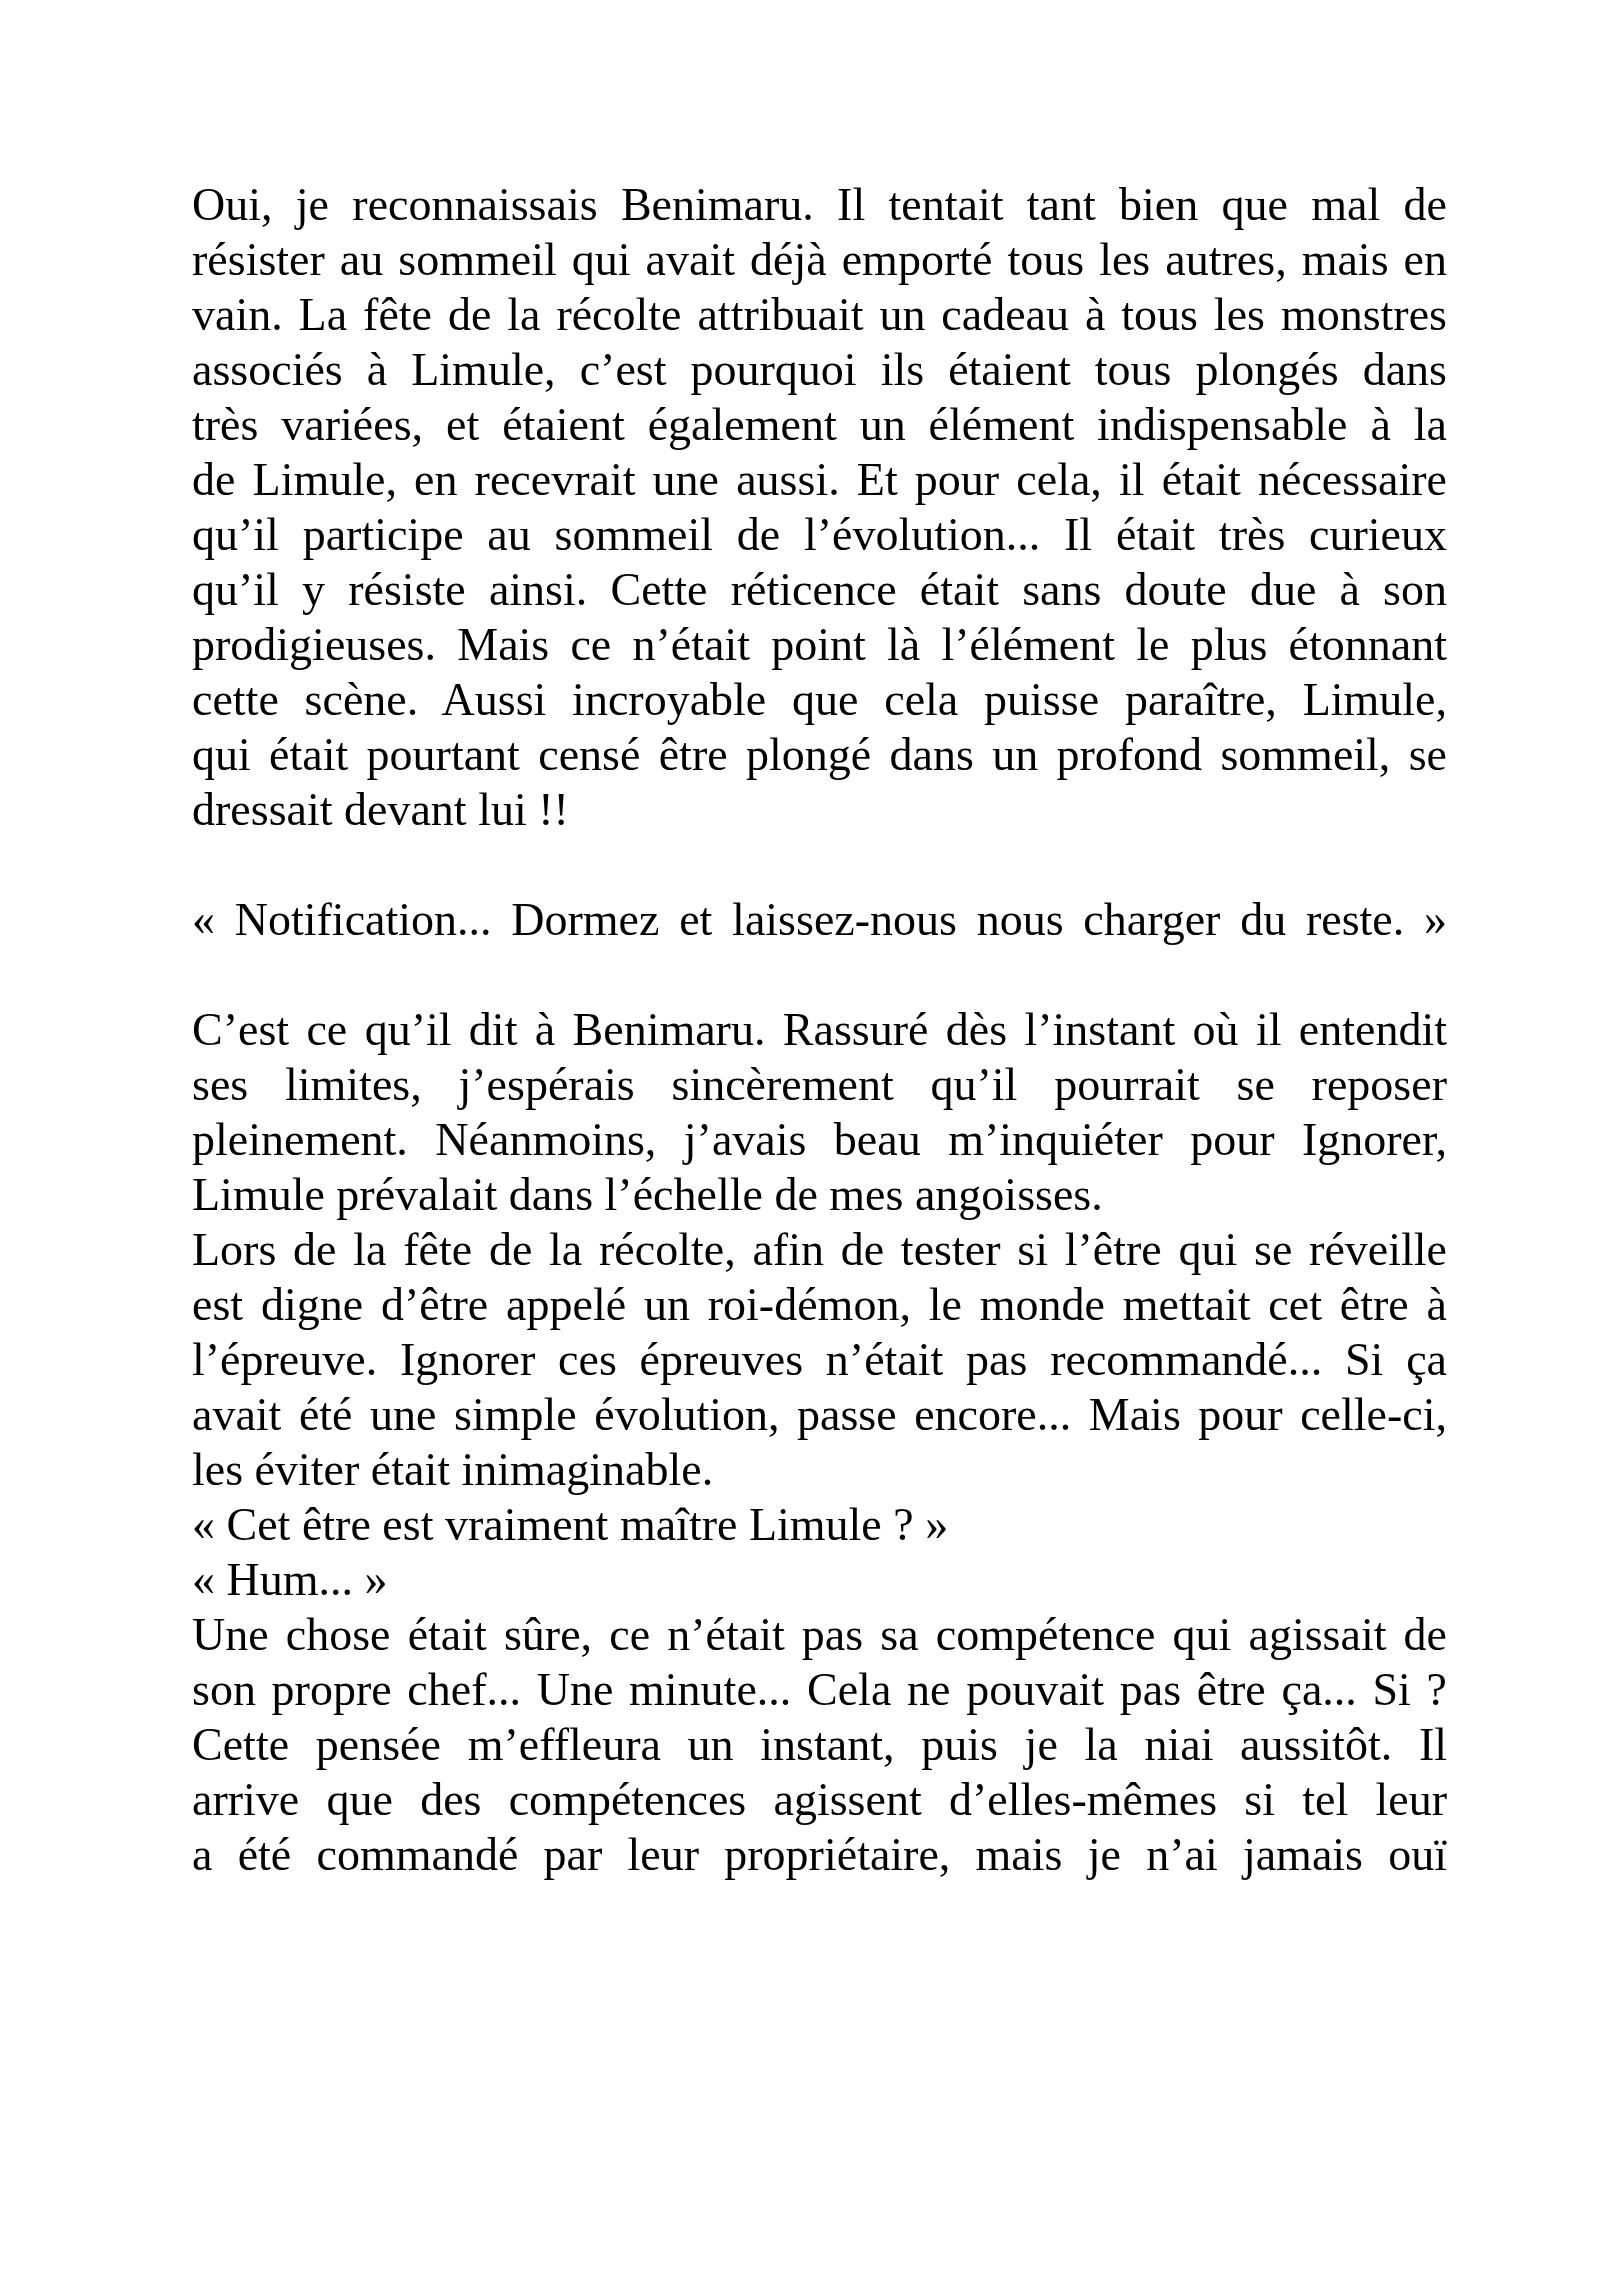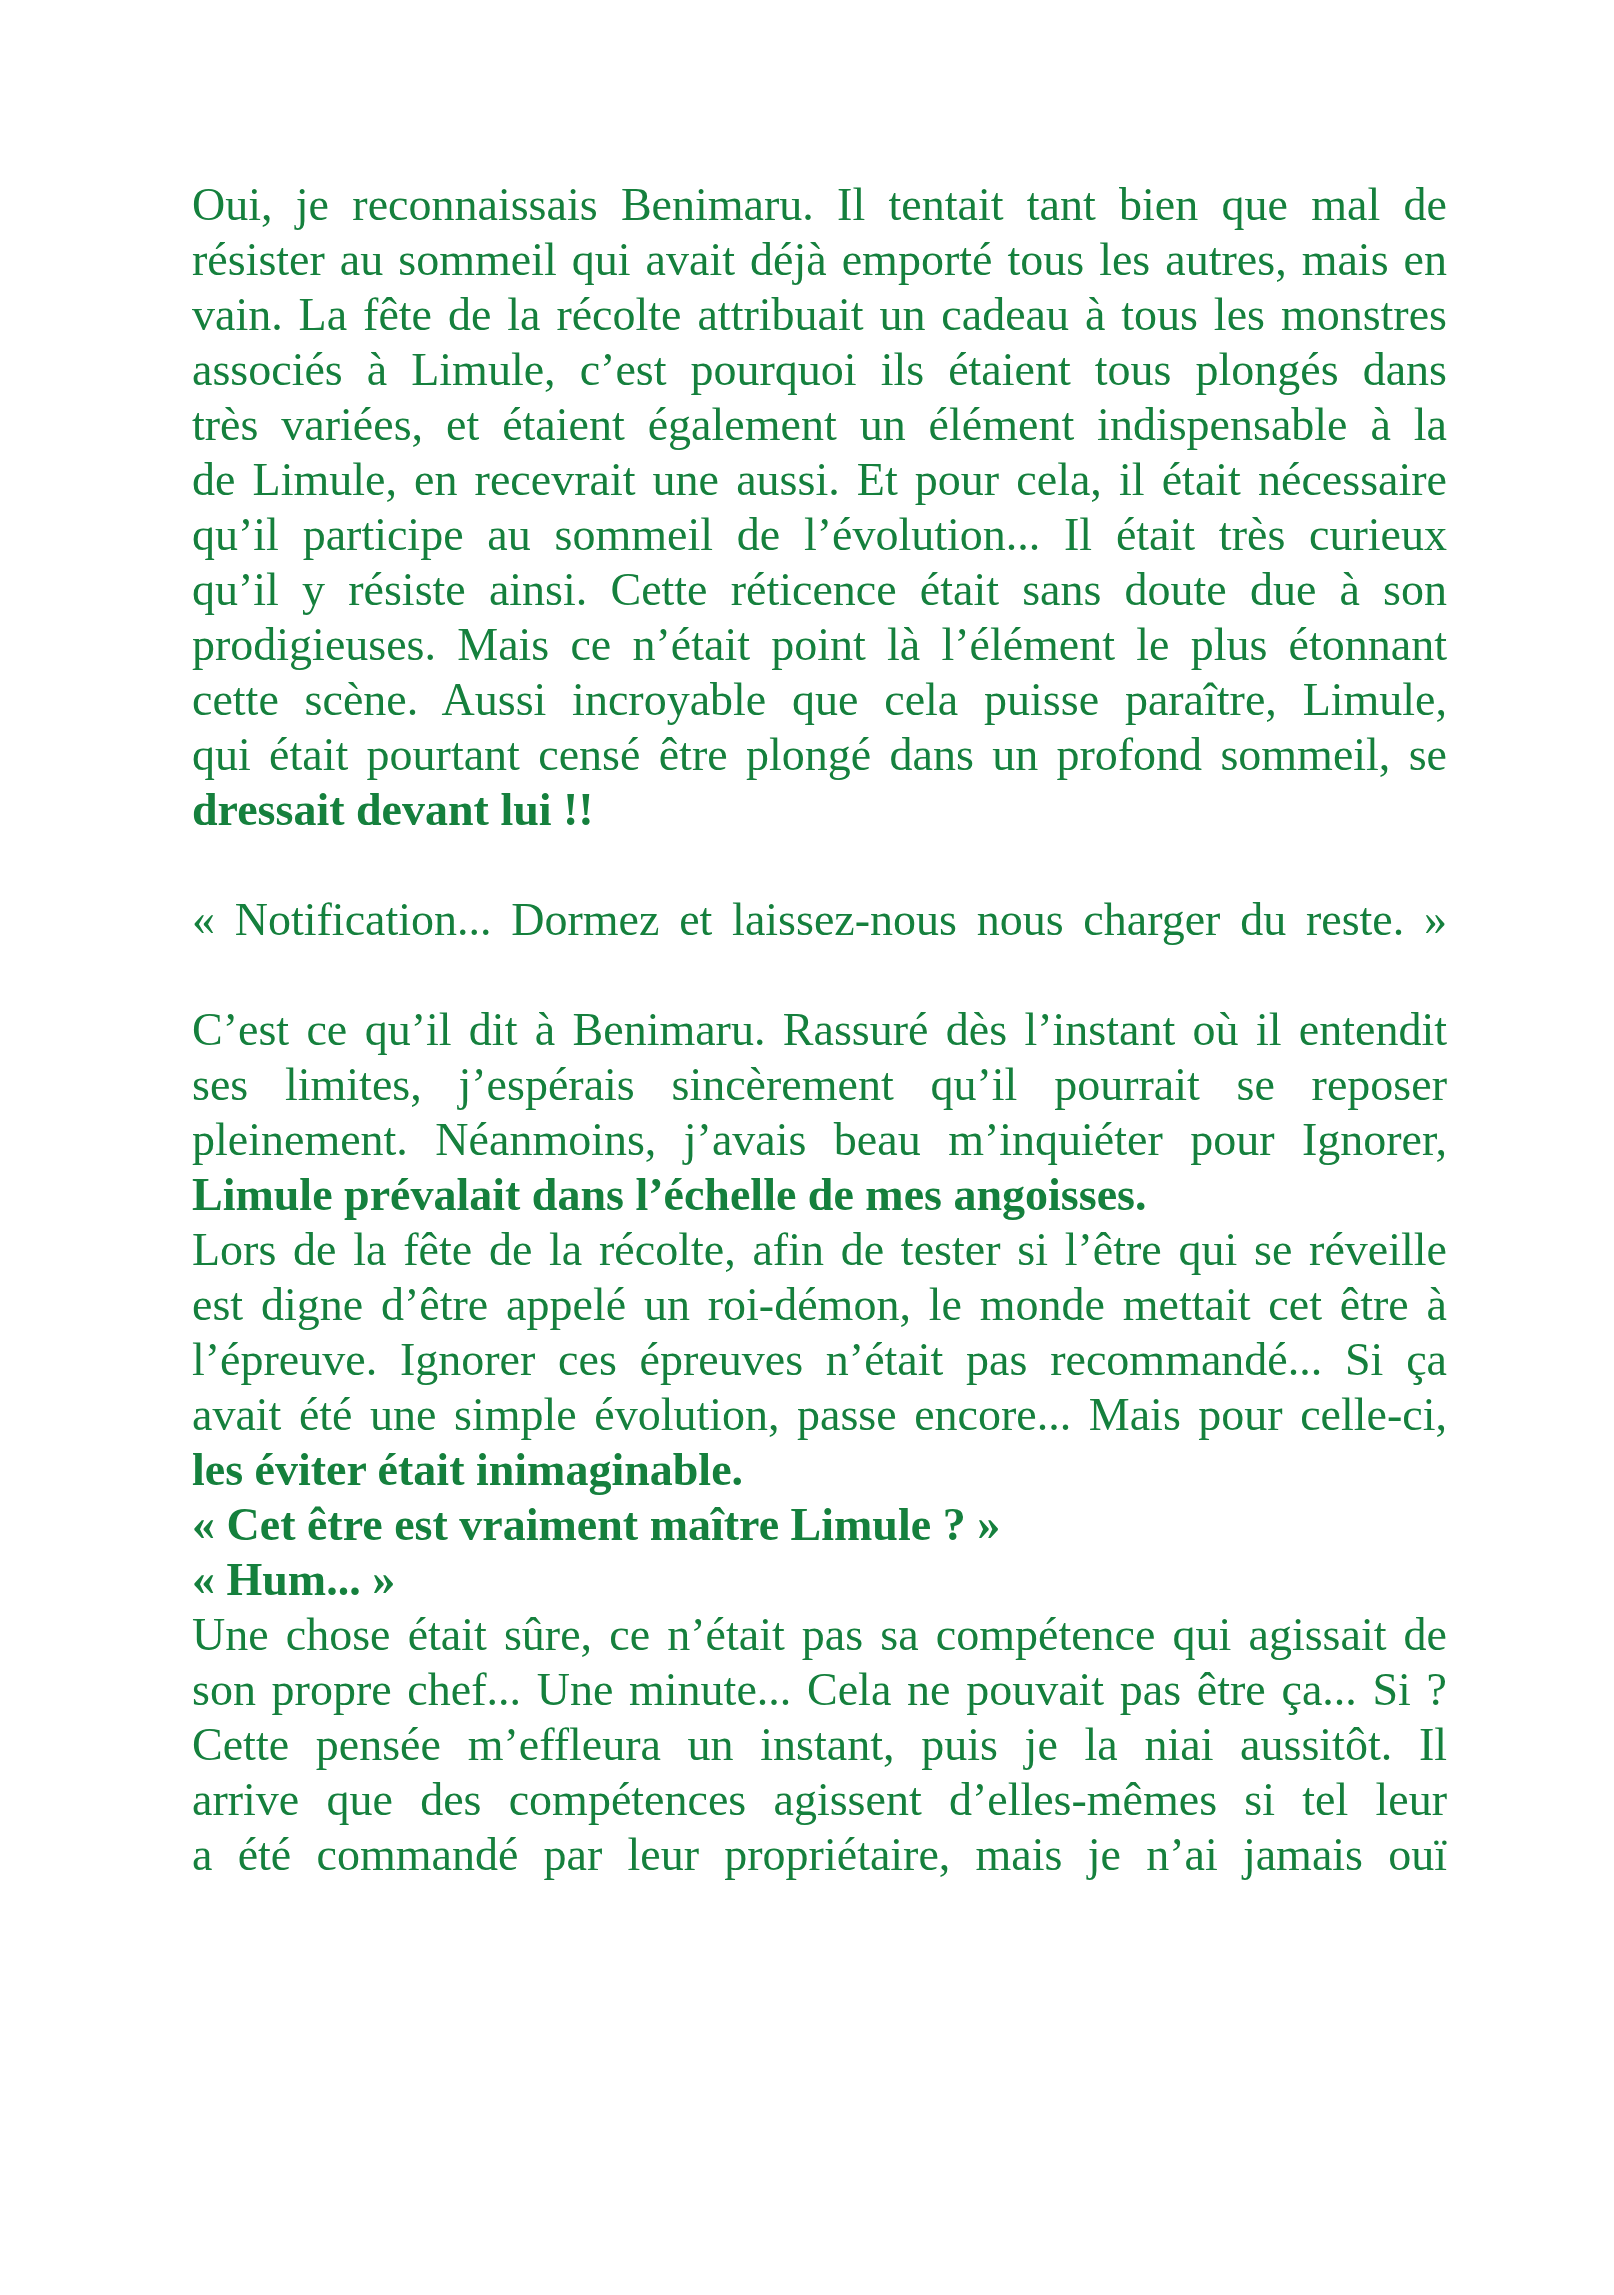--- a/index.html
+++ b/index.html
@@ -21,30 +21,29 @@
     top: 177px;
     width: 1255px;
   }
   .line {
     margin: 0;
     padding: 0;
     font-size: 46px;
     line-height: 55px;
     height: 55px;
     overflow: hidden;
-    color: #15803d;
+    color: #000000;
   }
   .line.justify {
     text-align: justify;
     text-align-last: justify;
   }
   .line.left {
     text-align: right;
     text-align-last: left;
-    font-weight: bold;
   }
   .line.blank {
     
   }
 </style>
 </head>
 <body>
 
 <div class="book-page">
   <div class="text-column">

